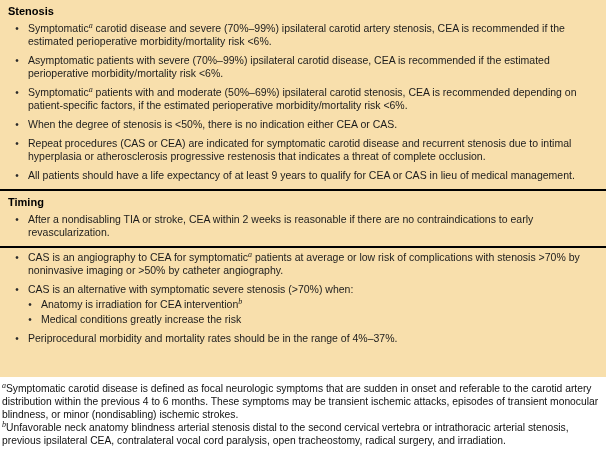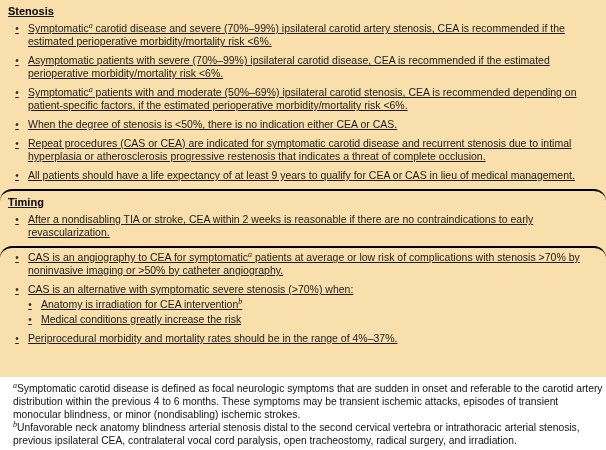--- a/index.html
+++ b/index.html
@@ -13,22 +13,22 @@
     width:606px; height:450px; overflow:hidden;
     background:#ffffff;
     font-family:"Liberation Sans","DejaVu Sans",sans-serif;
     color:var(--text-color);
   }
   .panel{
     background:var(--panel-bg);
     width:606px;
     min-height:377px;
   }
-  .section{ padding:3px 9px 6px 8px;text-decoration:underline; }
-  .section + .section{ border-top:2px solid var(--rule-color);border-radius:12px; }
+  .section{ padding:3px 9px 6px 8px; }
+  .section + .section{ border-top:2px solid var(--rule-color); }
   .section-title{
     font-weight:700; font-size:11px; line-height:14px;
     color:#000; margin:1px 0 4px 0;
   }
   .bullet{
     display:flex; align-items:flex-start;
     font-size:10.5px; line-height:13px;
     margin:0 0 6px 0;
   }
   .bullet:last-child{ margin-bottom:1px; }
@@ -39,21 +39,21 @@
     flex:0 0 auto; width:8px; margin-left:5px; margin-right:7px;
     font-size:10px; line-height:13px; text-align:center; color:#2a2a2a;
   }
   .sub .marker{ margin-left:18px; }
   .btext{ flex:1 1 auto; }
   sup.sup{
     font-family:"Liberation Serif","DejaVu Serif",serif;
     font-style:italic; font-size:8px; line-height:0; vertical-align:super;
   }
   .footnotes{
-    padding:5px 3px 0 13px;
+    padding:5px 3px 0 2px;
     font-size:10.3px; line-height:13px; color:#111;
   }
   .footnote{ margin:0; }
 </style>
 </head>
 <body>
 
 <div class="panel">
     <section class="section">
       <div class="section-title">Stenosis</div>

